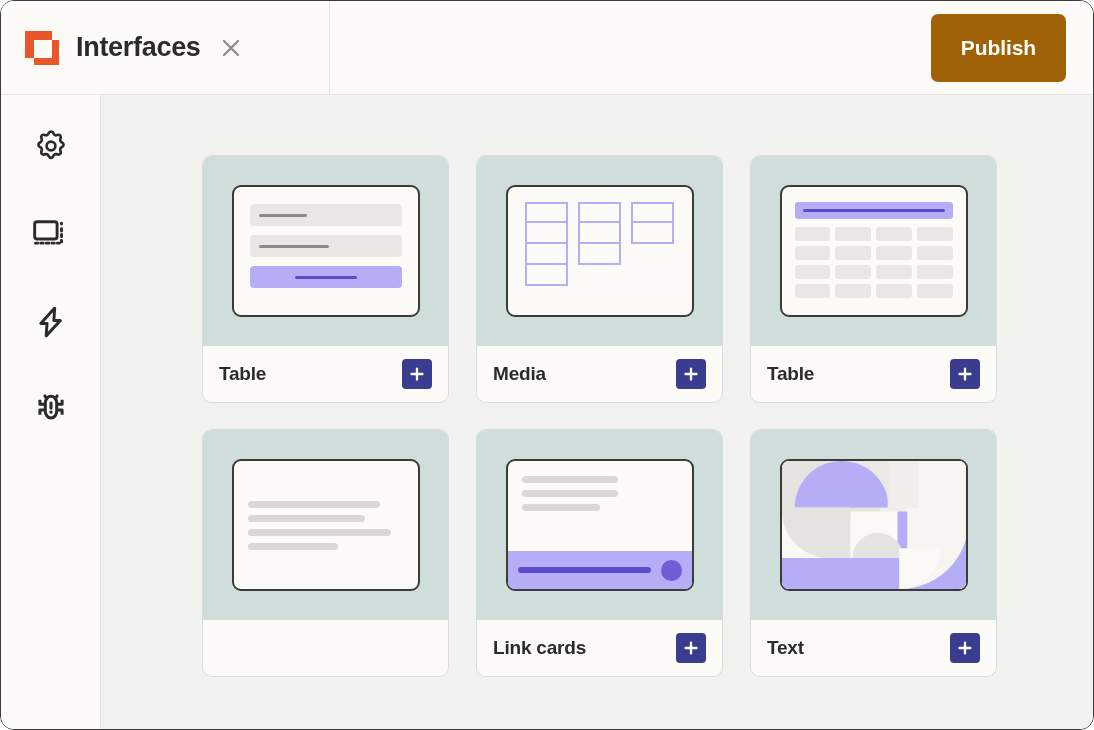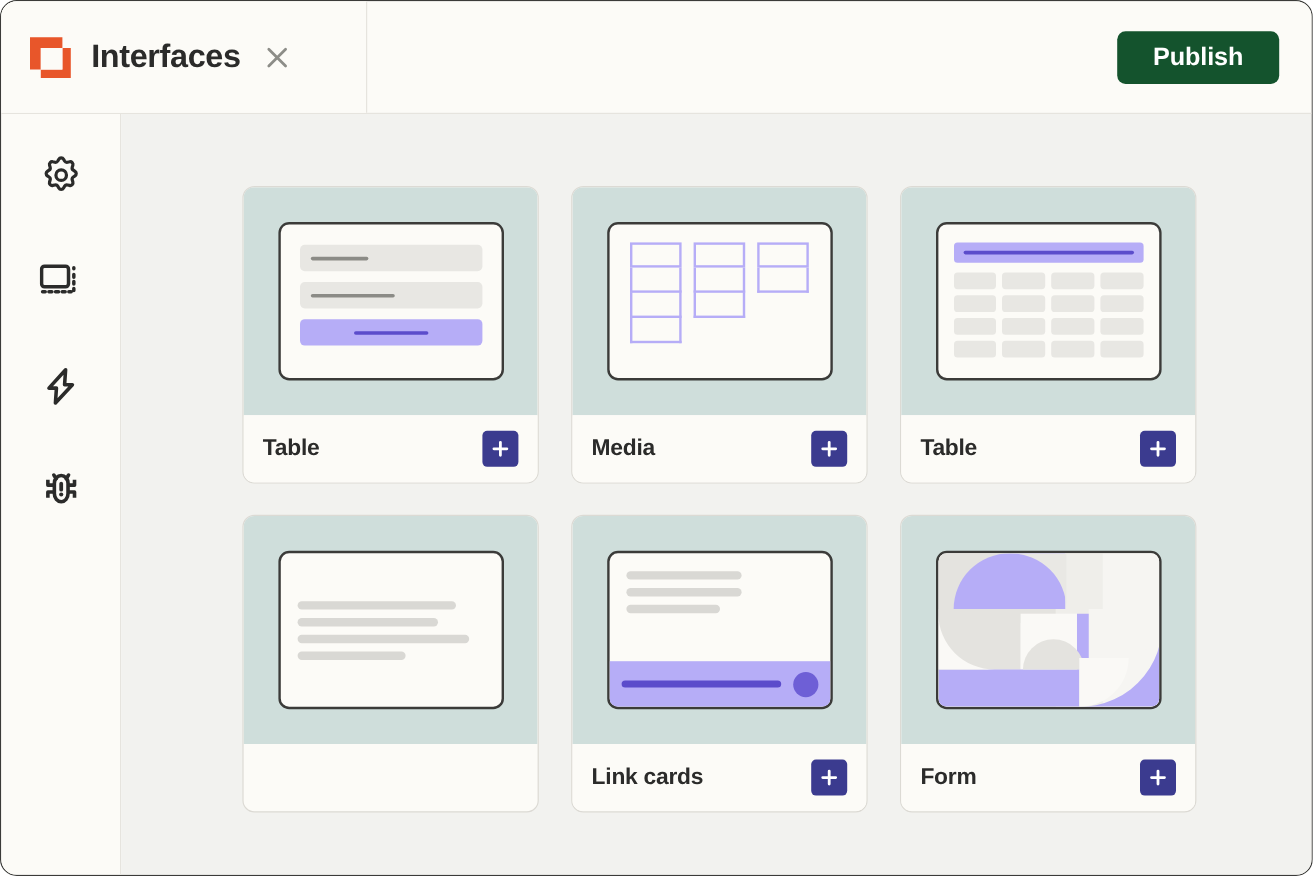--- a/index.html
+++ b/index.html
@@ -28,21 +28,21 @@
     position: absolute;
     top: 0; left: 0; right: 0;
     height: 94px;
     background: #FCFBF7;
     border-bottom: 1.5px solid #e6e4de;
     display: flex;
     align-items: stretch;
   }
 
   #tab {
-    width: 305px;
+    width: 329px;
     display: flex;
     align-items: center;
     gap: 15px;
     padding: 0 22px 0 22px;
     border-right: 1.5px solid #e6e4de;
     background: #FCFBF7;
     cursor: pointer;
   }
 
   #app-logo { width: 38px; height: 38px; flex: 0 0 38px; }
@@ -66,25 +66,25 @@
 
   #header-right {
     flex: 1;
     display: flex;
     align-items: center;
     justify-content: flex-end;
     padding-right: 27px;
   }
 
   #publish-button {
-    background: #14532d;
+    background: #a16207;
     color: #ffffff;
     border: none;
     border-radius: 7px;
-    height: 44px;
+    height: 68px;
     padding: 0 30px;
     font-size: 21px;
     font-weight: 600;
     font-family: "Liberation Sans", sans-serif;
     cursor: pointer;
     letter-spacing: -0.1px;
   }
 
   
   #sidebar {
@@ -488,21 +488,21 @@
               <path d="M188 48 A60 60 0 0 1 128 108 L128 48 Z" fill="#F6F5F2" transform="translate(0,0)"></path>
               <path d="M188 44 L188 132 L118 132 A70 70 0 0 0 188 44 Z" fill="#B6ADF7"></path>
               <path d="M0 100 L120 100 L120 132 L0 132 Z" fill="#B6ADF7"></path>
               <path d="M0 52 A48 48 0 0 0 48 100 L0 100 Z" fill="#FAF9F6"></path>
               <path d="M72 100 A26 26 0 0 1 124 100 Z" fill="#E4E3DF"></path>
               <path d="M120 132 A42 42 0 0 0 162 90 L120 90 Z" fill="#FAF9F6"></path>
             </svg>
           </div>
         </div>
         <div class="tpl-footer">
-          <span class="tpl-label">Form</span>
+          <span class="tpl-label">Text</span>
           <button class="add-button">
             <svg viewBox="0 0 20 20" width="18" height="18" aria-hidden="true">
               <path d="M10 4 V16 M4 10 H16" stroke="#ffffff" stroke-width="2.6" stroke-linecap="round"></path>
             </svg>
           </button>
         </div>
       </div>
 
     </div>
   </div>

